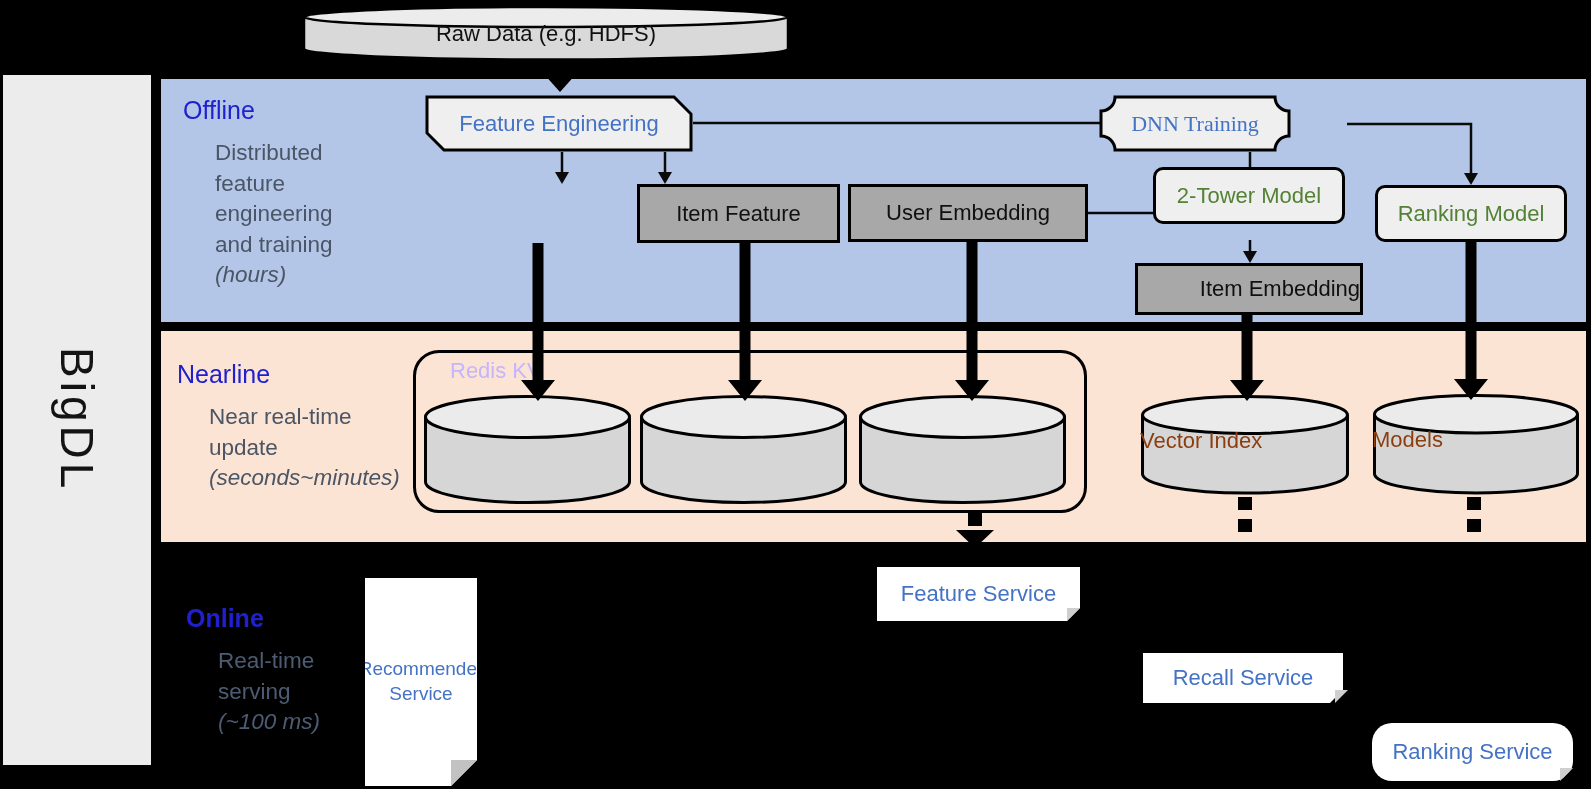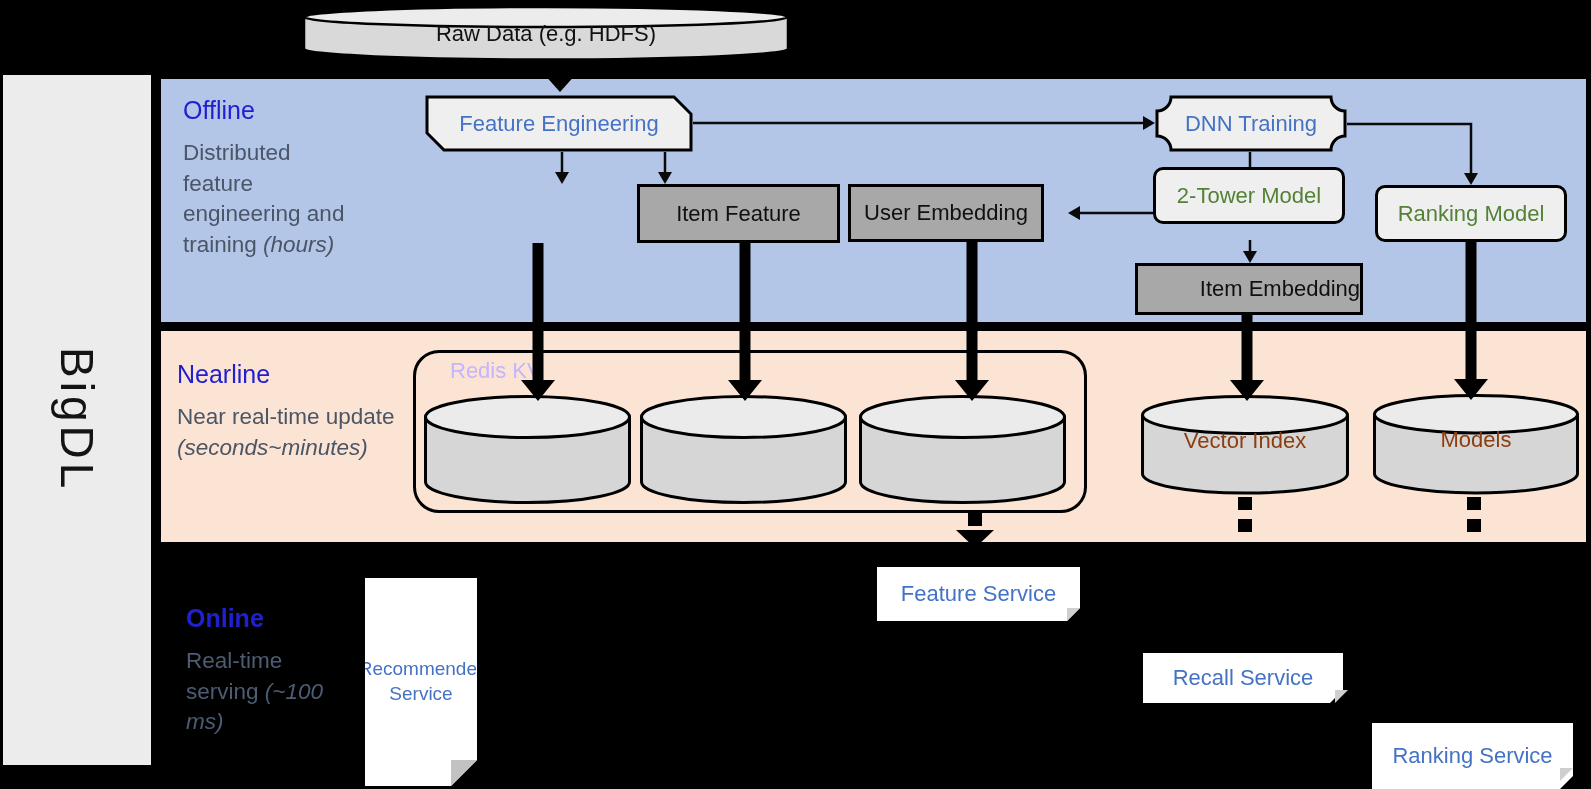--- a/index.html
+++ b/index.html
@@ -11,37 +11,37 @@
   .band-blue{left:161px;top:79px;width:1425px;height:243px;background:#b3c6e8;z-index:1;}
   .band-orange{left:161px;top:331px;width:1425px;height:211px;background:#fce4d4;z-index:1;}
   
   .sidebar{left:3px;top:75px;width:148px;height:690px;background:#ececec;z-index:1;
            display:flex;align-items:center;justify-content:center;}
   .sidebar span{writing-mode:vertical-rl;font-size:46px;letter-spacing:4px;color:#141414;}
   
   .sec{z-index:5;}
   .sec-title{font-size:25px;color:#2020cf;margin-bottom:13px;}
   .sec-title.bold{font-weight:bold;}
-  .sec-cap{font-size:22.5px;line-height:1.36;color:#4a5565;}
+  .sec-cap{font-size:22.5px;line-height:1.36;color:#4a5565;margin-left:32px;}
   .sec-cap em{font-style:italic;}
   .on-black .sec-cap{color:#4d5c73;}
   
   .box{position:absolute;box-sizing:border-box;display:flex;align-items:center;justify-content:center;
        font-size:22px;text-align:center;z-index:5;}
   .graybox{background:#a8a8a8;border:3px solid #000;color:#101010;}
   .roundbox{background:#efefef;border:3px solid #000;border-radius:10px;color:#538135;}
   .shapebox{z-index:5;}
   .shapebox .lbl{position:absolute;inset:0;display:flex;align-items:center;justify-content:center;
                  font-size:22px;color:#4472c4;text-align:center;}
   
   .redis{left:413px;top:350px;width:674px;height:163px;border:3px solid #000;border-radius:26px;z-index:2;}
   .redis .lbl{position:absolute;left:34px;top:5px;font-size:22px;color:#c4b5fd;}
   
   .cyl{z-index:3;}
-  .cyl .lbl{position:absolute;left:0;right:0;top:34px;text-align:center;font-size:22px;color:#8c3e10;}
+  .cyl .lbl{position:absolute;left:0;right:0;top:34px;font-size:22px;color:#8c3e10;}
   .rawcyl{z-index:5;}
   .rawcyl .lbl{position:absolute;left:0;right:0;top:16px;text-align:center;font-size:22px;color:#111;}
   
   .arrows{position:absolute;left:0;top:0;z-index:4;}
   
   .note{background:#ffffff;color:#4472c4;font-size:22px;
         clip-path:polygon(0 0,100% 0,100% calc(100% - 13px),calc(100% - 13px) 100%,0 100%);}
   .fold13{position:absolute;right:0;bottom:0;width:13px;height:13px;background:#cfcfcf;
           clip-path:polygon(0 0,100% 0,0 100%);z-index:6;}
   
@@ -165,31 +165,31 @@
     </g>
   </svg>
 
   <div class="abs shapebox" style="left:425px;top:95px;width:268px;height:57px;">
     <svg width="268" height="57" viewBox="0 0 268 57">
       <path d="M2,2 H249 L266,19 V55 H19 L2,38 Z" fill="#efefef" stroke="#000" stroke-width="3"></path>
     </svg>
     <div class="lbl">Feature Engineering</div>
   </div>
 
-  <div class="abs shapebox" style="left:1155px;top:95px;width:192px;height:57px;">
+  <div class="abs shapebox" style="left:1099px;top:95px;width:192px;height:57px;font-family:Liberation Serif, serif;">
     <svg width="192" height="57" viewBox="0 0 192 57">
       <path d="M16,2 A14,14 0 0 1 2,16 L2,41 A14,14 0 0 1 16,55 L176,55 A14,14 0 0 1 190,41 L190,16 A14,14 0 0 1 176,2 Z" fill="#efefef" stroke="#000" stroke-width="3"></path>
     </svg>
     <div class="lbl">DNN Training</div>
   </div>
 
   <div class="box graybox" style="left:637px;top:184px;width:203px;height:59px;">
     <span>Item Feature</span>
   </div>
-  <div class="box graybox" style="left:848px;top:184px;width:196px;height:58px;">
+  <div class="box graybox" style="left:848px;top:184px;width:240px;height:58px;">
     <span>User Embedding</span>
   </div>
   <div class="box roundbox" style="left:1153px;top:167px;width:192px;height:57px;">
     <span>2-Tower Model</span>
   </div>
   <div class="box roundbox" style="left:1375px;top:185px;width:192px;height:57px;">
     <span>Ranking Model</span>
   </div>
   <div class="box graybox" style="left:1135px;top:263px;width:228px;height:52px;justify-content:flex-end;">
     <span>Item Embedding</span>
@@ -198,21 +198,21 @@
   <div class="box note" style="left:877px;top:567px;width:203px;height:54px;">
     <span>Feature Service</span>
   </div>
   <div class="abs fold13" style="left:1067px;top:608px;"></div>
 
   <div class="box note" style="left:1143px;top:653px;width:200px;height:50px;">
     <span>Recall Service</span>
   </div>
   <div class="abs fold13" style="left:1335px;top:690px;"></div>
 
-  <div class="box note" style="left:1372px;top:723px;width:201px;height:66px;">
+  <div class="box note" style="left:1372px;top:723px;width:201px;height:58px;border-radius:20px;">
     <span>Ranking Service</span>
   </div>
   <div class="abs fold13" style="left:1560px;top:768px;"></div>
 
   <div class="abs doc">
     <span>Recommender Service</span>
   </div>
   <div class="fold26"></div>
 
 </div>

